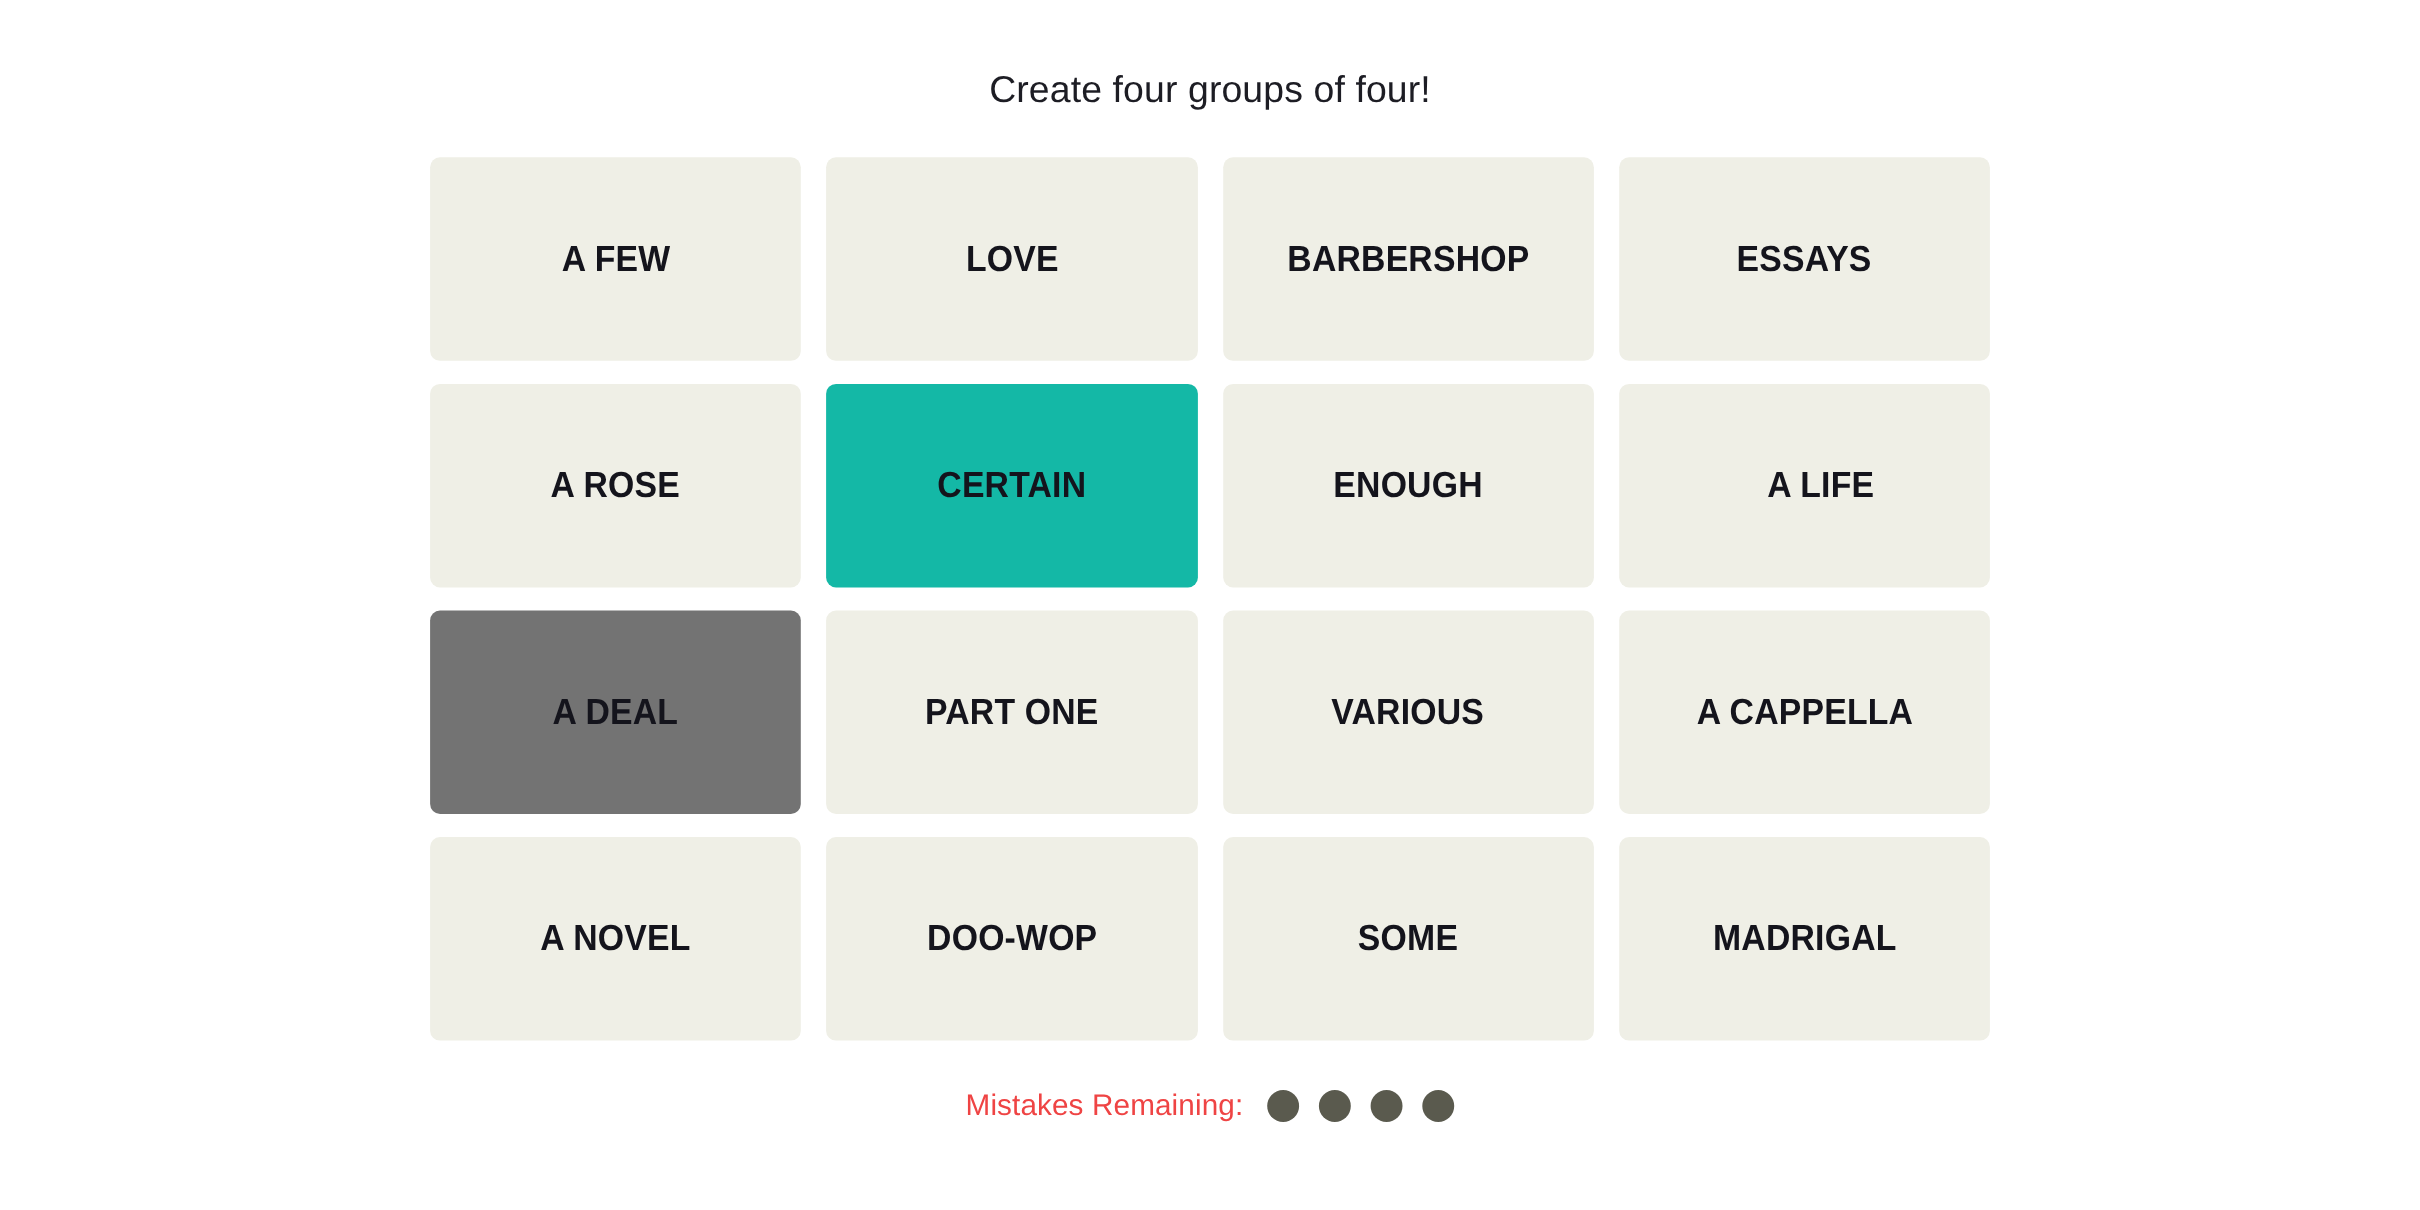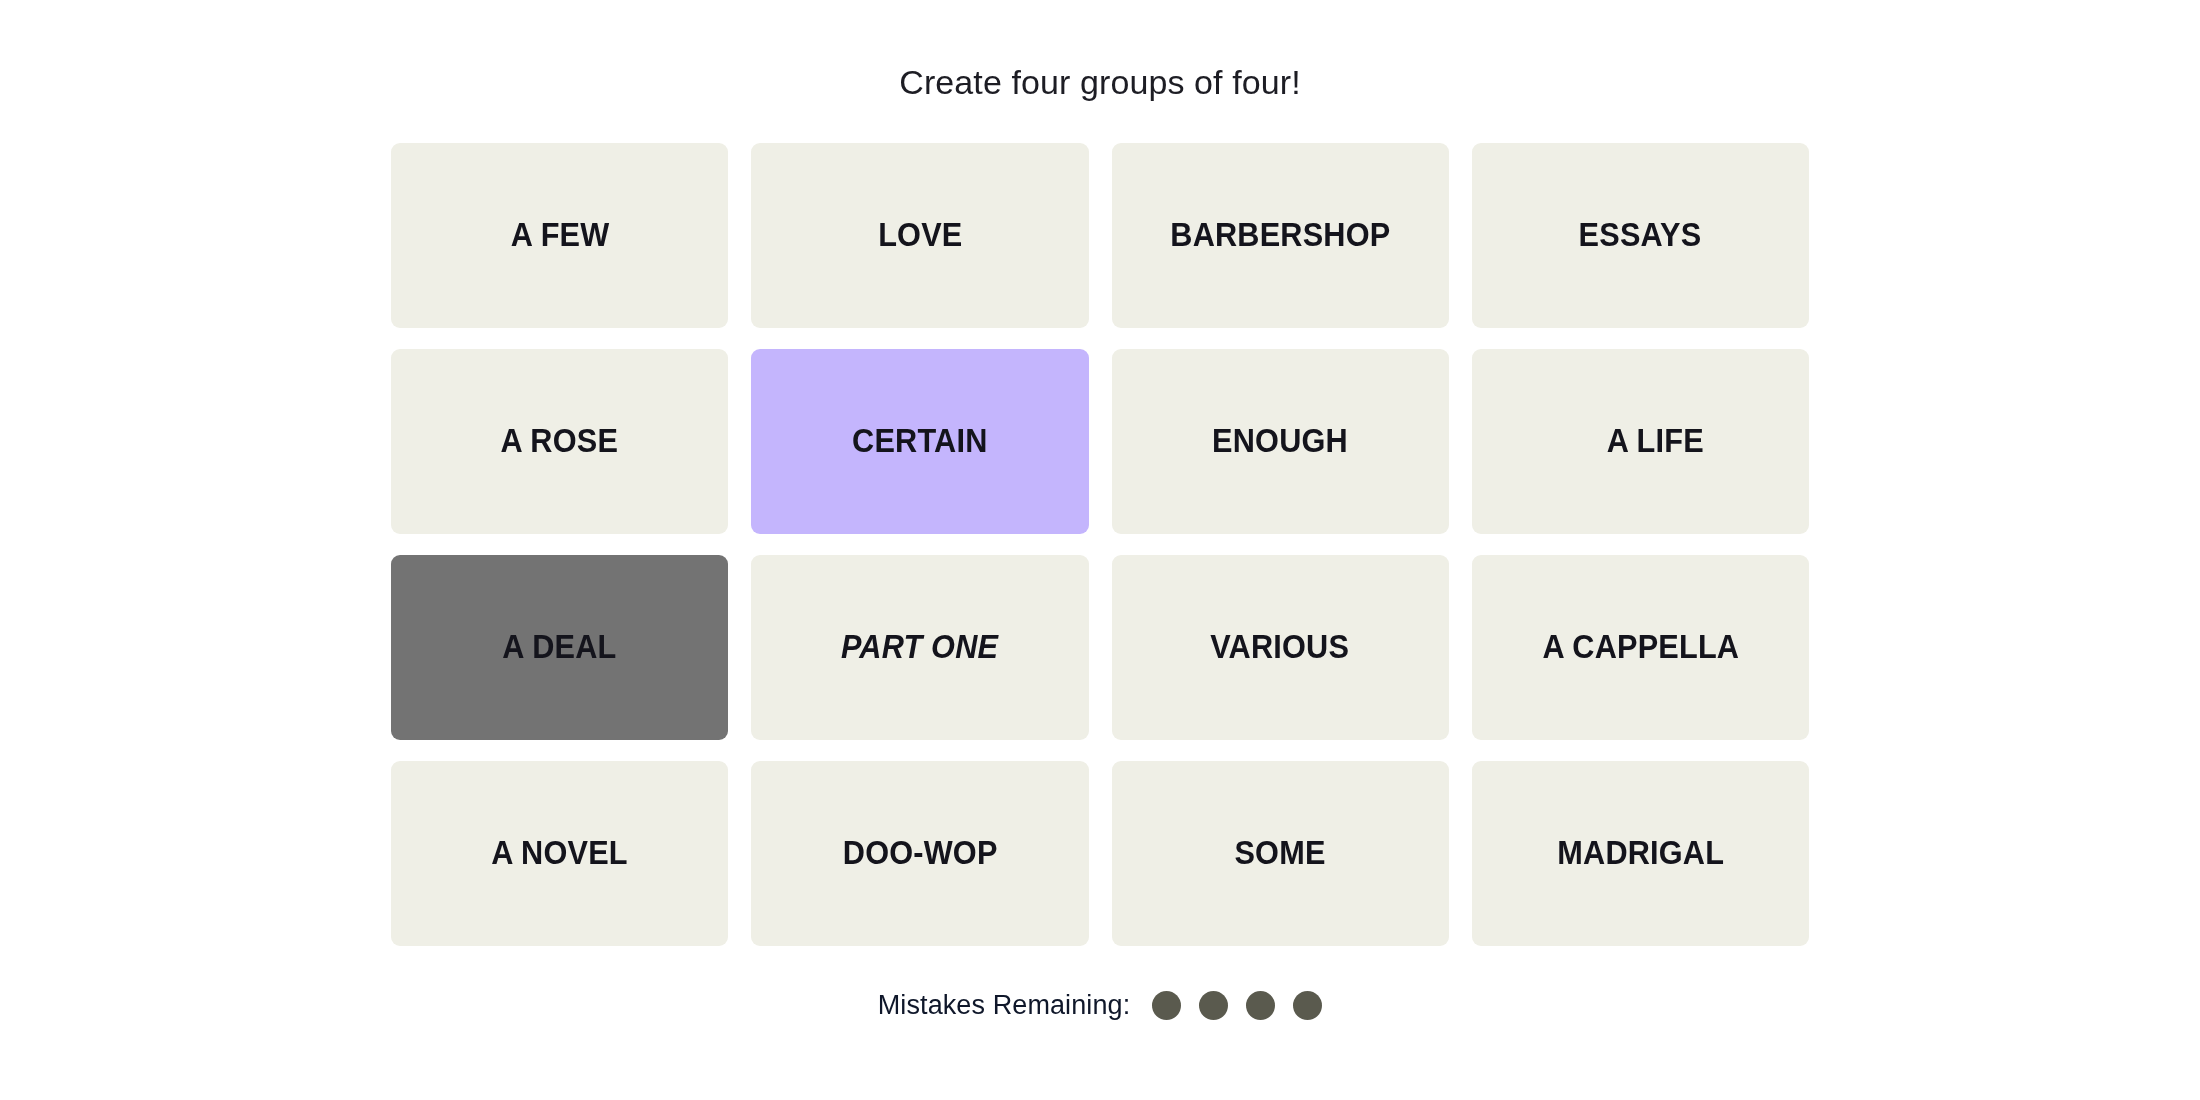--- a/index.html
+++ b/index.html
@@ -118,34 +118,34 @@
     <button class="tile" style="background: rgb(239, 239, 230);">
       <span class="tile-label" style="color: rgb(20, 20, 28);">BARBERSHOP</span>
     </button>
     <button class="tile" style="background: rgb(239, 239, 230);">
       <span class="tile-label" style="color: rgb(20, 20, 28);">ESSAYS</span>
     </button>
 
     <button class="tile" style="background: rgb(239, 239, 230);">
       <span class="tile-label" style="color: rgb(20, 20, 28);">A ROSE</span>
     </button>
-    <button class="tile" style="background: #c4b5fd;">
+    <button class="tile" style="background: #14b8a6;">
       <span class="tile-label" style="color: rgb(20, 20, 28);">CERTAIN</span>
     </button>
     <button class="tile" style="background: rgb(239, 239, 230);">
       <span class="tile-label" style="color: rgb(20, 20, 28);">ENOUGH</span>
     </button>
     <button class="tile" style="background: rgb(239, 239, 230); padding-left: 40px;">
       <span class="tile-label" style="color: rgb(20, 20, 28);">A LIFE</span>
     </button>
 
     <button class="tile" style="background: #737373; align-items: center;">
       <span class="tile-label" style="color: rgb(20, 20, 28);">A DEAL</span>
     </button>
-    <button class="tile" style="background: rgb(239, 239, 230); font-style: italic;">
+    <button class="tile" style="background: rgb(239, 239, 230);">
       <span class="tile-label" style="color: rgb(20, 20, 28);">PART ONE</span>
     </button>
     <button class="tile" style="background: rgb(239, 239, 230);">
       <span class="tile-label" style="color: rgb(20, 20, 28);">VARIOUS</span>
     </button>
     <button class="tile" style="background: rgb(239, 239, 230);">
       <span class="tile-label" style="color: rgb(20, 20, 28);">A CAPPELLA</span>
     </button>
 
     <button class="tile" style="background: rgb(239, 239, 230);">
@@ -156,21 +156,21 @@
     </button>
     <button class="tile" style="background: rgb(239, 239, 230);">
       <span class="tile-label" style="color: rgb(20, 20, 28);">SOME</span>
     </button>
     <button class="tile" style="background: rgb(239, 239, 230);">
       <span class="tile-label" style="color: rgb(20, 20, 28);">MADRIGAL</span>
     </button>
   </div>
 
   <div class="mistakes-row">
-    <span class="mistakes-label" style="color: #0f172a; text-align: right;">Mistakes Remaining:</span>
+    <span class="mistakes-label" style="color: #ef4444; text-align: right;">Mistakes Remaining:</span>
     <div class="mistake-dots" id="mistake-dots">
         <span class="mistake-dot" style="background: rgb(90, 90, 78);"></span>
         <span class="mistake-dot" style="background: rgb(90, 90, 78);"></span>
         <span class="mistake-dot" style="background: rgb(90, 90, 78);"></span>
         <span class="mistake-dot" style="background: rgb(90, 90, 78);"></span>
       </div>
   </div>
 
 </div>
 

